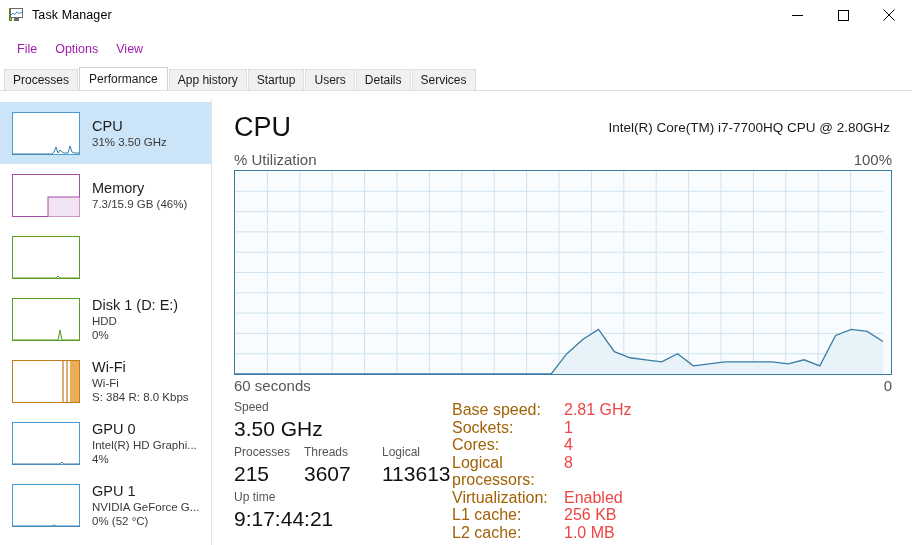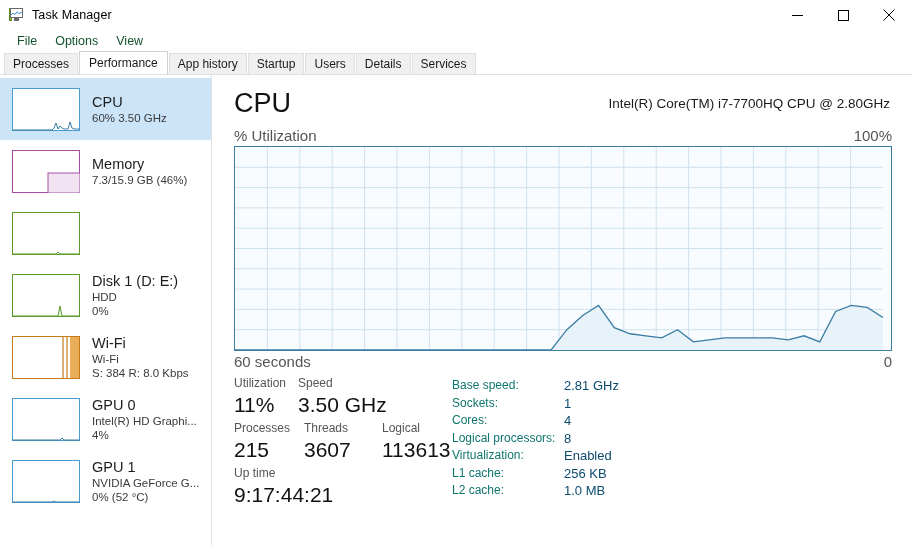--- a/index.html
+++ b/index.html
@@ -3,21 +3,21 @@
 <meta charset="utf-8">
 <style>
   * { box-sizing: border-box; margin: 0; padding: 0; }
   html, body {
     width: 912px; height: 545px;
     font-family: "Liberation Sans", sans-serif;
     background: #ffffff;
     overflow: hidden;
   }
   .window { width: 912px; height: 545px; display: flex; flex-direction: column;
-            background: #ffffff; position: relative; }
+            background: #ffffff; position: relative; gap: 8px; }
 
   
   .titlebar {
     height: 30px; display: flex; align-items: center;
     background: #ffffff; flex: 0 0 30px;
   }
   .tb-icon { width: 16px; height: 16px; margin-left: 9px; margin-right: 7px;
              position: relative; flex: 0 0 16px; }
   .tb-icon .mon { position:absolute; left:1px; top:1px; width:13px; height:10px;
                   border:1px solid #6a6a6a; background:#e8f4fb; }
@@ -30,21 +30,21 @@
                   background:#8fc640; border:1px solid #5a8a20; }
   .tb-title { font-size: 12.5px; color: #000000; letter-spacing: .1px; }
   .tb-spacer { flex: 1; }
   .wbtn { width: 46px; height: 30px; display:flex; align-items:center;
           justify-content:center; }
   .wbtn svg { display:block; }
 
   
   .menubar { height: 22px; display:flex; align-items:center; flex: 0 0 22px;
              padding-left: 8px; background:#ffffff; }
-  .menuitem { font-size: 12.5px; color:#14532d; padding: 2px 9px; }
+  .menuitem { font-size: 12.5px; color:#a21caf; padding: 2px 9px; }
 
   
   .tabstrip { height: 23px; flex: 0 0 23px; display:flex; align-items:flex-end;
               padding-left: 4px; background:#ffffff;
               border-bottom: 1px solid #dfdfdf; position: relative; }
   .tab { font-size: 12px; color:#1a1a1a; height: 21px; line-height: 20px;
          padding: 0 8px; background:#f0f0f0; border:1px solid #dfdfdf;
          border-bottom: none; margin-right: 1px; position: relative; }
   .tab.active { background:#ffffff; height: 23px; line-height: 22px;
                 border-color:#d0d0d0; z-index: 3; padding: 0 9px; }
@@ -93,22 +93,22 @@
   .stat-cell { }
   .stat-label { font-size: 12px; color:#555; line-height: 17px; }
   .stat-value { font-size: 21px; color:#111; line-height: 26px; }
   .sc-w1 { width: 64px; }
   .sc-w2 { width: 100px; }
   .sc-w3 { width: 70px; }
   .sc-w4 { width: 78px; }
 
   .stats-right { margin-left: 0; padding-top: 2px; }
   .kv { display:flex; line-height: 17.5px; }
-  .kv-k { width: 112px; font-size: 12px; color:#0f766e; }
-  .kv-v { font-size: 13px; color:#0c4a6e; }
+  .kv-k { width: 112px; font-size: 16px; color:#a16207; }
+  .kv-v { font-size: 16px; color:#ef4444; }
 </style>
 </head>
 <body>
 
 <div class="window">
 
   <div class="titlebar">
     <div class="tb-icon">
       <div class="bar"></div>
       <div class="mon"></div>
@@ -160,21 +160,21 @@
 
       <div class="sb-item selected">
         <div class="sb-thumb">
           <svg width="68" height="43" viewBox="0 0 68 43">
             <rect x="0.5" y="0.5" width="67" height="42" fill="#ffffff" stroke="#4a9ad4" stroke-width="1"></rect>
             <polyline points="0,42 40,42 42,40 44,35 46,41 48,38 50,40 52,41 54,41 56,41 58,34 60,40 62,41 68,41" fill="none" stroke="#3b7ca3" stroke-width="1"></polyline>
           </svg>
         </div>
         <div class="sb-text">
           <div class="sb-name">CPU</div>
-          <div class="sb-sub">60%  3.50 GHz</div>
+          <div class="sb-sub">31%  3.50 GHz</div>
         </div>
       </div>
 
       <div class="sb-item">
         <div class="sb-thumb">
           <svg width="68" height="43" viewBox="0 0 68 43">
             <rect x="0.5" y="0.5" width="67" height="42" fill="#ffffff" stroke="#a64ca6" stroke-width="1"></rect>
             <rect x="36" y="23" width="32" height="20" fill="#f0e4f2" stroke="#a64ca6" stroke-width="1"></rect>
           </svg>
         </div>
@@ -302,24 +302,20 @@
 
       <div class="axis-row2">
         <div class="axis-lbl">60 seconds</div>
         <div class="axis-lbl">0</div>
       </div>
 
       <div class="stats">
 
         <div class="stats-left">
           <div class="stat-row">
-            <div class="stat-cell sc-w1">
-              <div class="stat-label">Utilization</div>
-              <div class="stat-value">11%</div>
-            </div>
             <div class="stat-cell sc-w2">
               <div class="stat-label">Speed</div>
               <div class="stat-value">3.50 GHz</div>
             </div>
           </div>
           <div class="stat-row">
             <div class="stat-cell sc-w3">
               <div class="stat-label">Processes</div>
               <div class="stat-value">215</div>
             </div>

